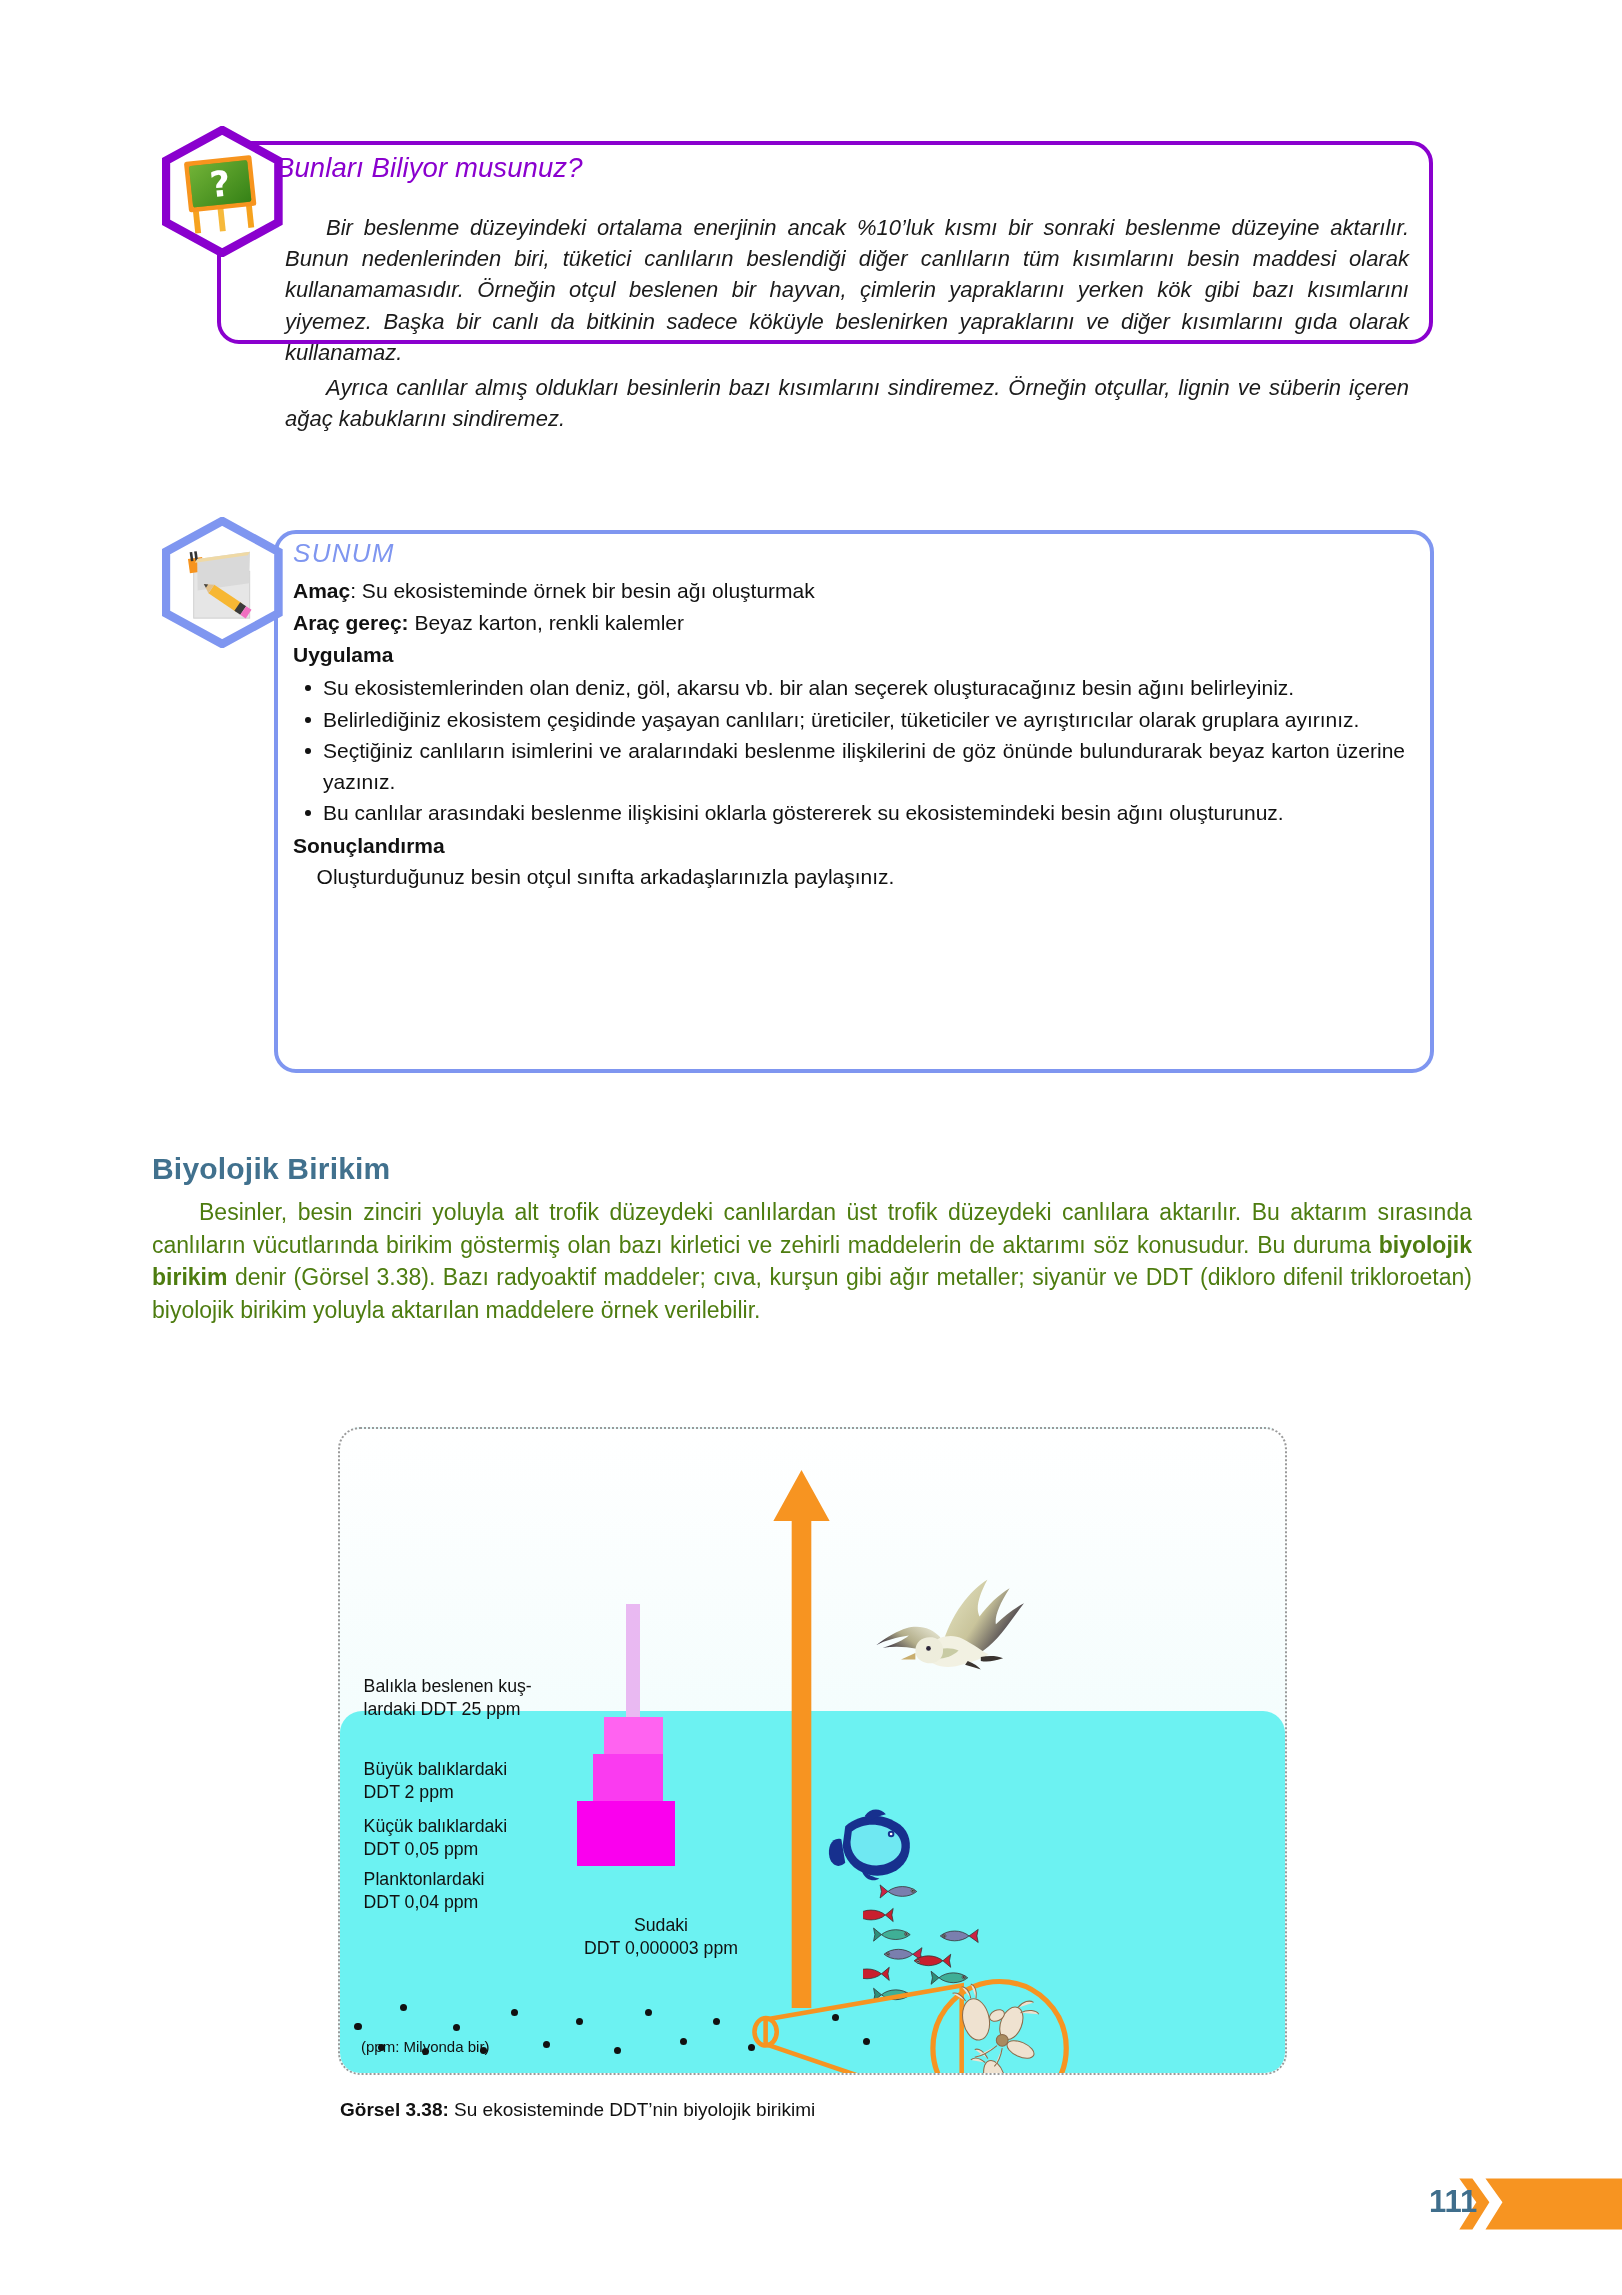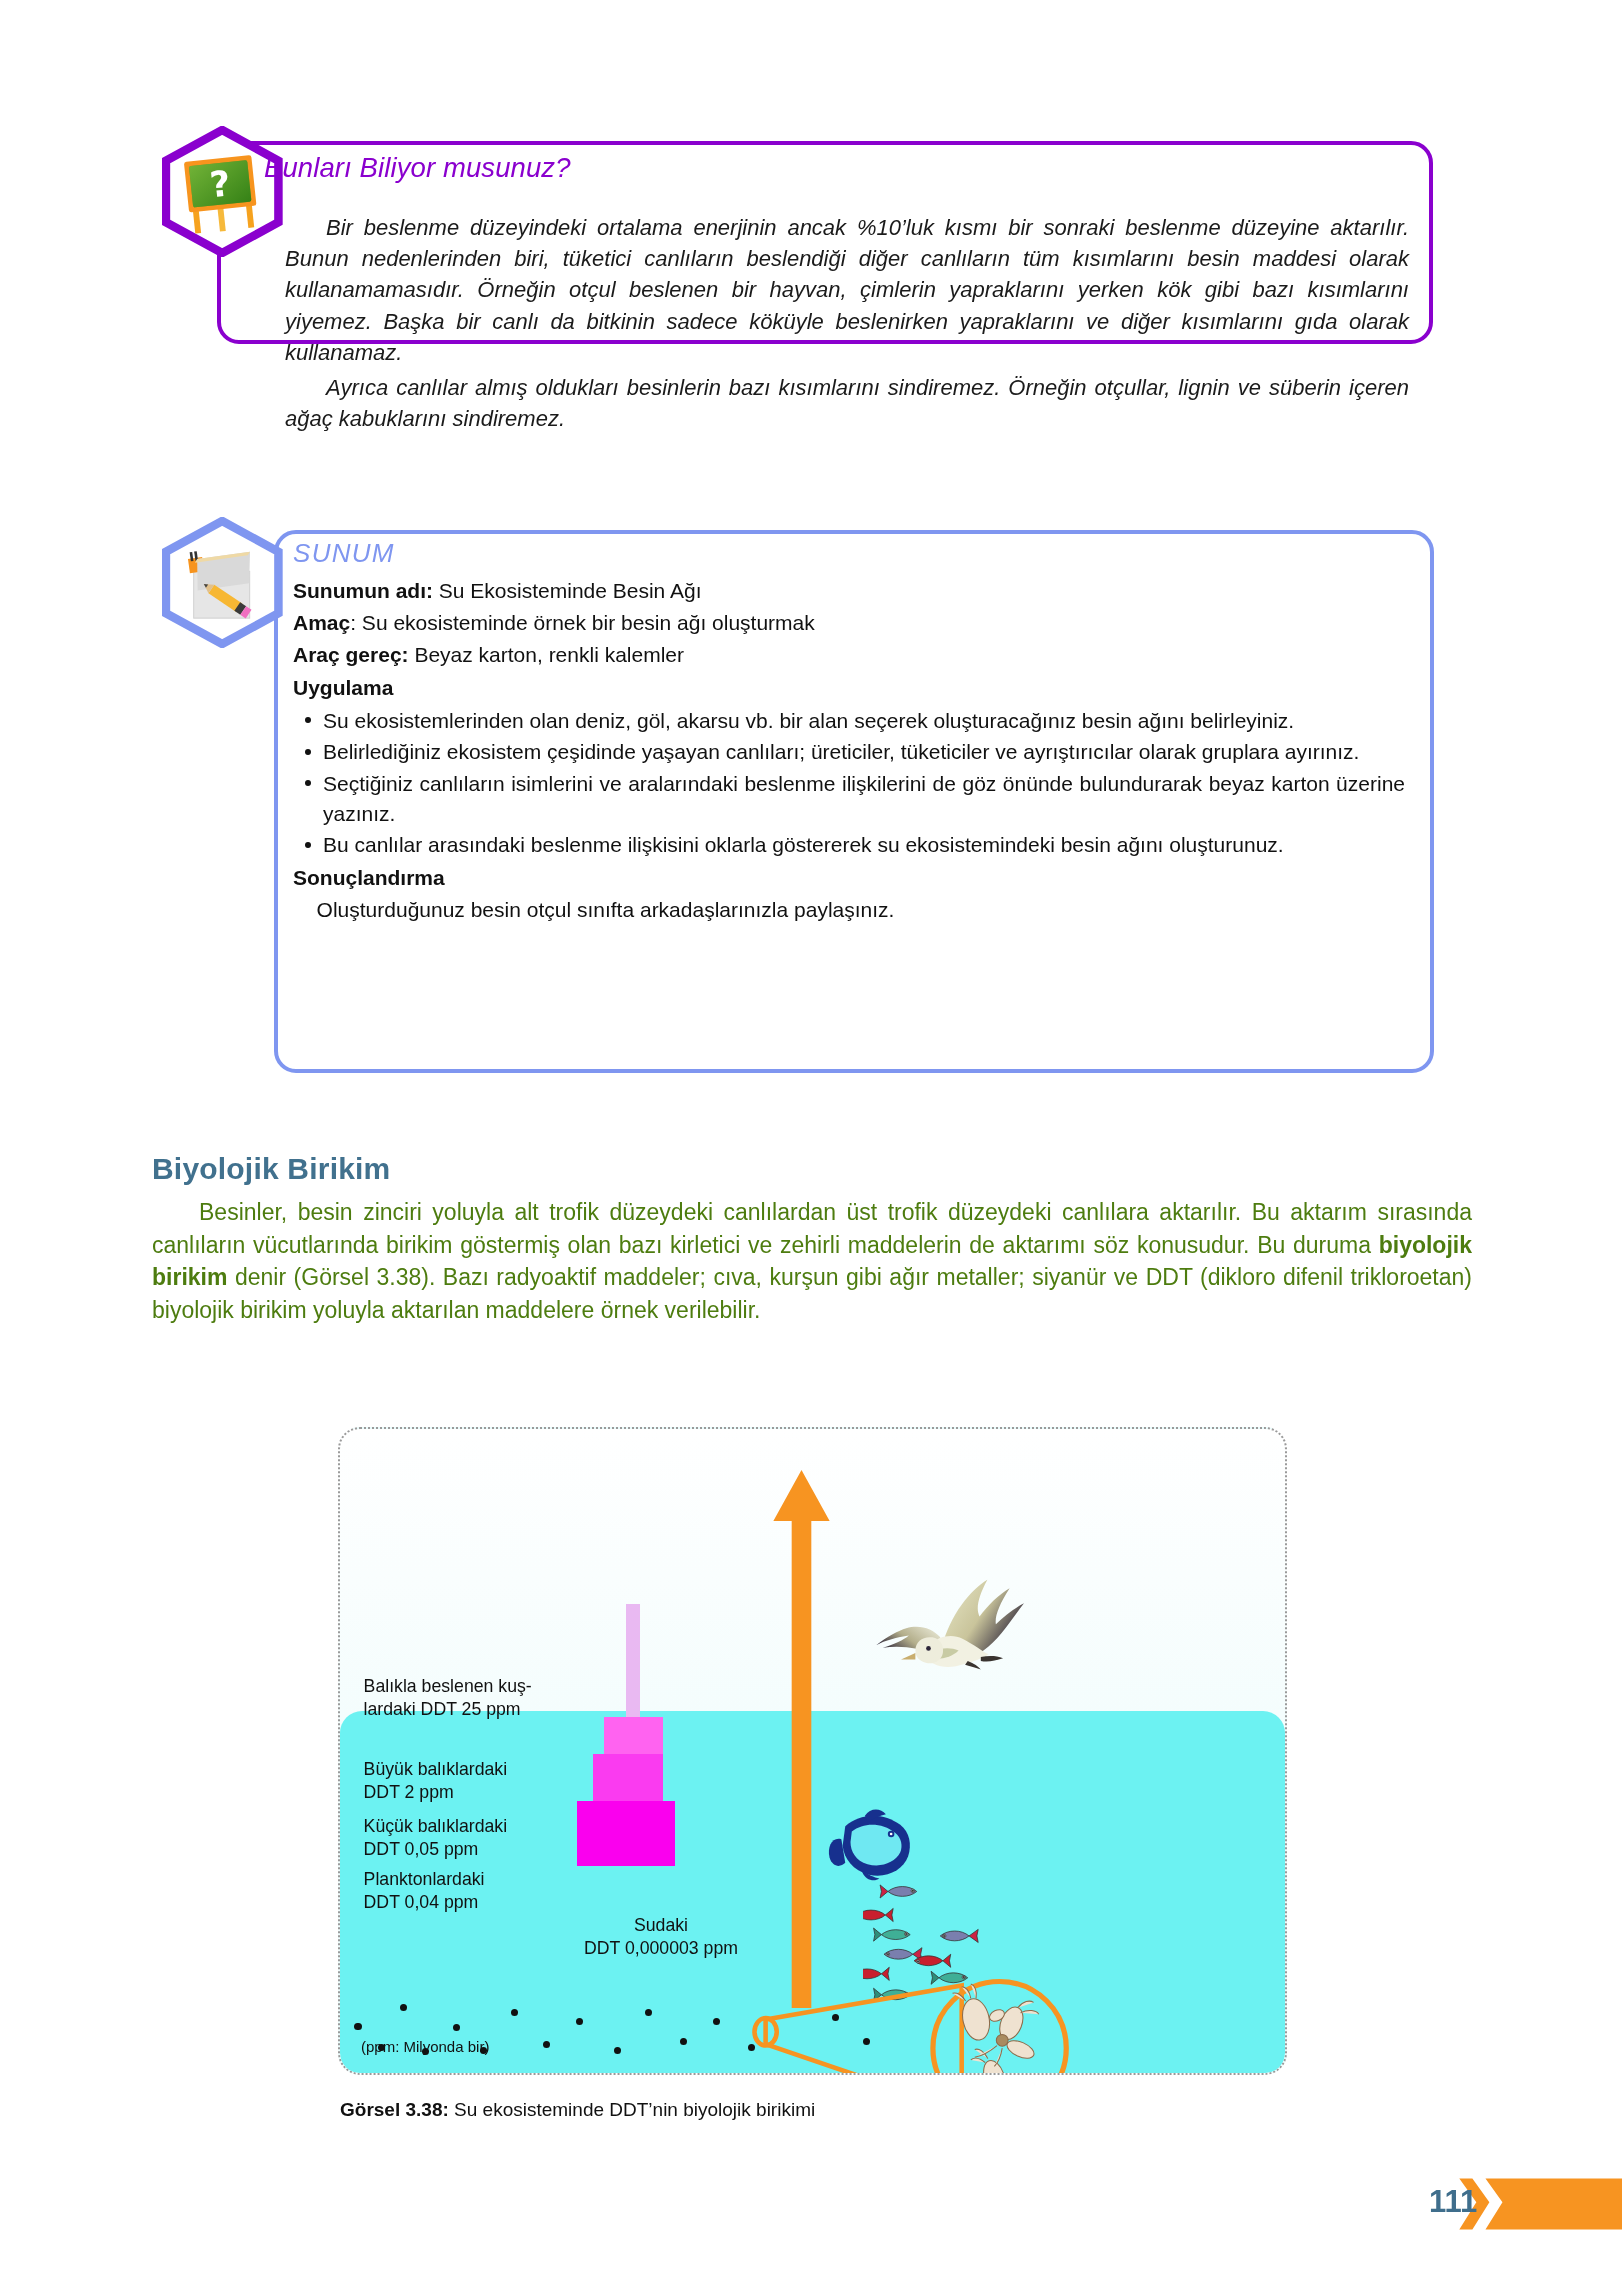--- a/index.html
+++ b/index.html
@@ -124,21 +124,21 @@
           <linearGradient id="gr" x1="0" y1="0" x2="1" y2="1">
             <stop offset="0%" stop-color="#9BD24B"></stop>
             <stop offset="100%" stop-color="#2E7A10"></stop>
           </linearGradient>
         </defs>
         <text x="60" y="76" font-size="54" fill="#FFFFFF" font-family="DejaVu Sans, sans-serif" text-anchor="middle" font-weight="bold">?</text>
       </g>
     </svg>
   </div>
 
-  <div class="callout-title t-purple" style="position:absolute; left:264px; top:152px; width:916px;">Bunları Biliyor musunuz?</div>
+  <div class="callout-title t-purple" style="position:absolute; left:276px; top:152px; width:916px;">Bunları Biliyor musunuz?</div>
 
   <div class="body-italic" style="position:absolute; left:281px; top:208px; width:1132px;">
     <p>Bir beslenme düzeyindeki ortalama enerjinin ancak %10’luk kısmı bir sonraki beslenme düzeyine aktarılır. Bunun nedenlerinden biri, tüketici canlıların beslendiği diğer canlıların tüm kısımlarını besin maddesi olarak kullanamamasıdır. Örneğin otçul beslenen bir hayvan, çimlerin yapraklarını yerken kök gibi bazı kısımlarını yiyemez. Başka bir canlı da bitkinin sadece köküyle beslenirken yapraklarını ve diğer kısımlarını gıda olarak kullanamaz.</p>
     <p>Ayrıca canlılar almış oldukları besinlerin bazı kısımlarını sindiremez. Örneğin otçullar, lignin ve süberin içeren ağaç kabuklarını sindiremez.</p>
   </div>
 
   <div class="callout blue" style="left:274px; top:530px; width:1160px; height:543px;">
   </div>
 
   <div class="hexbadge" style="left:162px; top:517px;">
@@ -161,23 +161,20 @@
         <rect x="88" y="88" width="11" height="16" fill="#3A3A3A"></rect>
         <rect x="99" y="88" width="10" height="16" fill="#F06FC0"></rect>
       </g>
     </svg>
   </div>
 
   <div class="callout-title t-blue" style="position:absolute; left:293px; top:538px; width:393px;">SUNUM</div>
 
   <div class="sunum-body" style="position:absolute; left:293px; top:576px; width:1112px;">
 
-    <p class="kv">
-      <b>Sunumun adı:</b><span> Su Ekosisteminde Besin Ağı</span>
-    </p>
     <p class="kv">
       <b>Amaç</b><span>: Su ekosisteminde örnek bir besin ağı oluşturmak</span>
     </p>
     <p class="kv">
       <b>Araç gereç:</b><span> Beyaz karton, renkli kalemler</span>
     </p>
 
     <h4>Uygulama</h4>
 
     <ul class="sunum-list">

